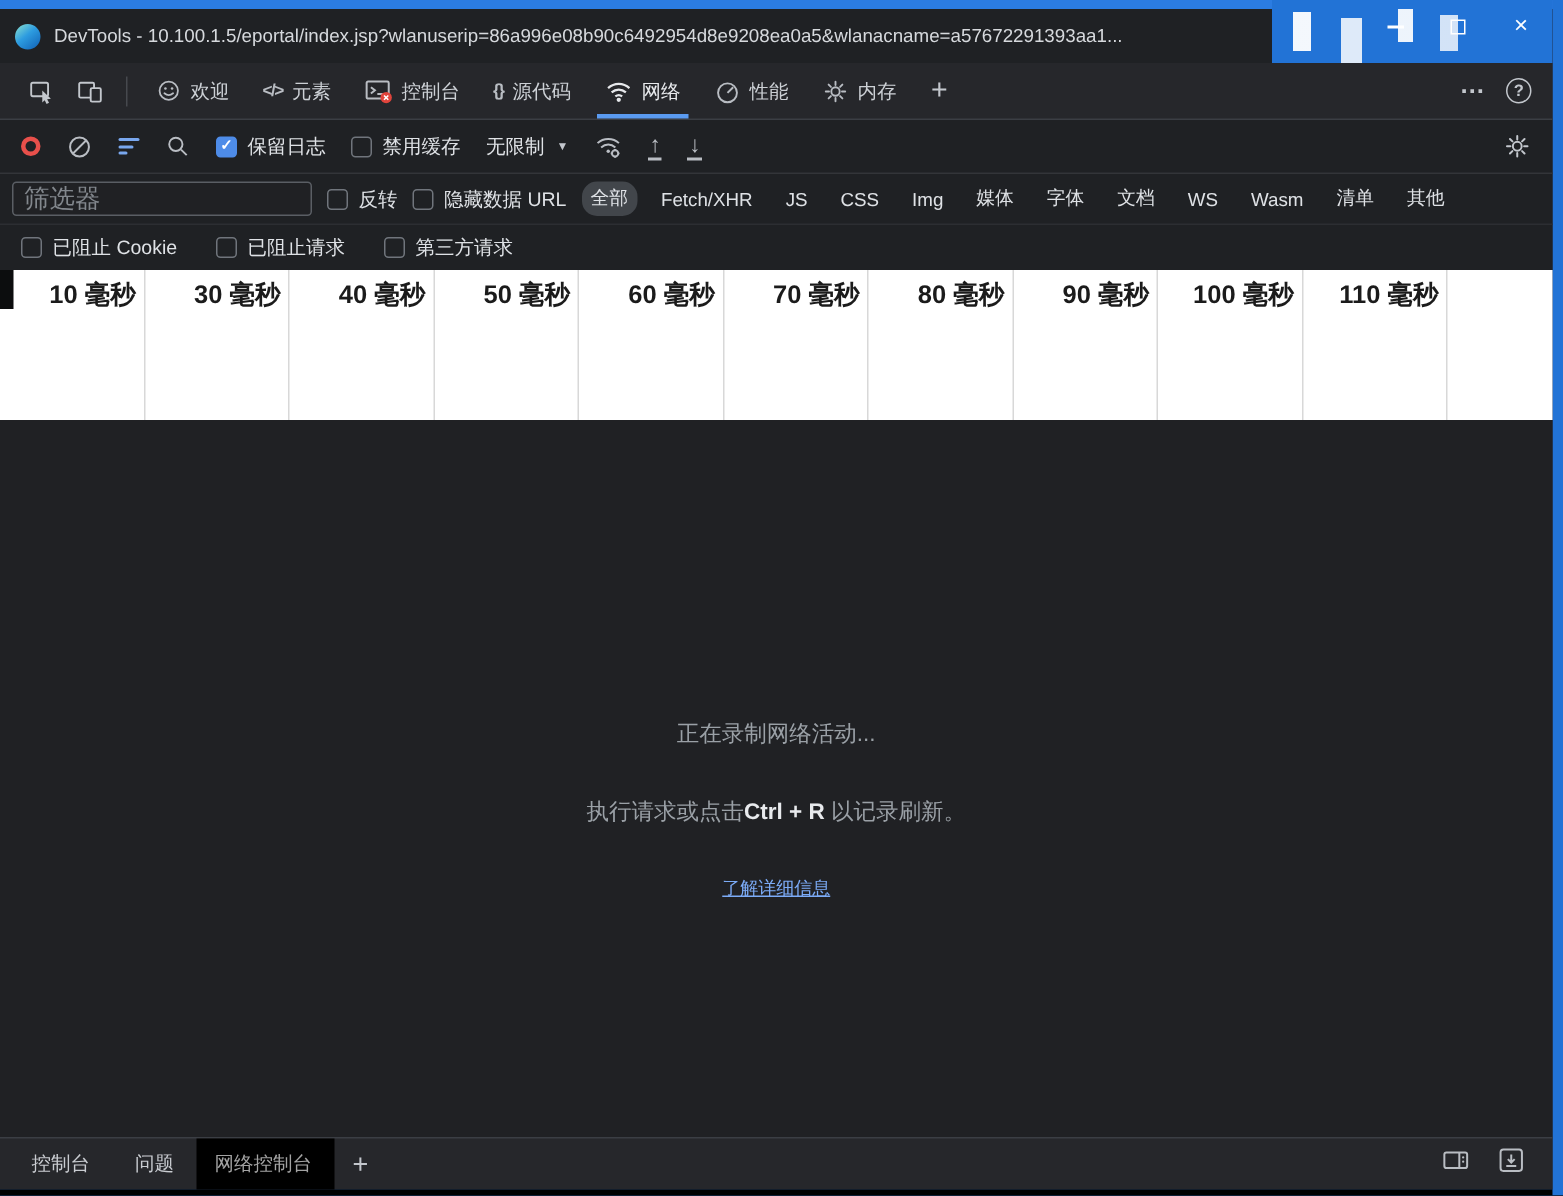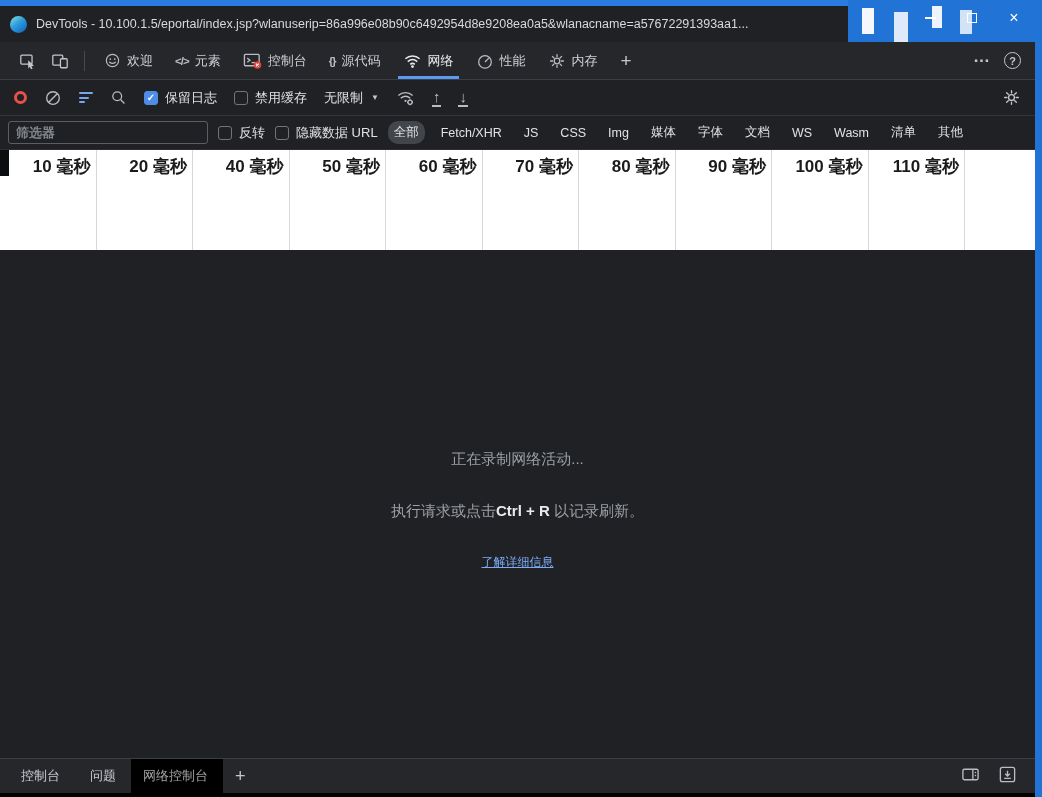--- a/index.html
+++ b/index.html
@@ -70,21 +70,21 @@
   .throttle { display:flex; align-items:center; gap:8px; color:#dfe2e6; font-size:13px; cursor:pointer; }
   .dd { font-size:8px; color:#c3c7cd; }
   .arrow-ic { color:#b9bdc3; font-size:15px; line-height:1; border-bottom:2px solid #b9bdc3;
     padding:0 1px 1px 1px; cursor:pointer; }
   .right-gear { margin-left:auto; }
 
   
   .filterrow { height:34px; flex:0 0 34px; background:#1f2124; border-bottom:1px solid #2c2e32;
     display:flex; align-items:center; gap:10px; padding:0 8px; overflow:hidden; }
   .filter-input { width:200px; height:23px; background:#202124; border:1px solid #5a5e64; border-radius:3px;
-    color:#dfe2e6; font-size:13px; padding:0 7px; outline:none; font-family:"Liberation Sans",sans-serif;font-weight:bold; }
+    color:#dfe2e6; font-size:17px; padding:0 7px; outline:none; font-family:"Liberation Sans",sans-serif; }
   .filter-input::placeholder { color:#82878d; }
   .pill { color:#dfe2e6; font-size:12.5px; padding:3px 6px; white-space:nowrap; cursor:pointer; }
   .pill.sel { background:#42464b; border-radius:10px; }
   .filterrow2 { height:30px; flex:0 0 30px; background:#1f2124; display:flex; align-items:center;
     gap:26px; padding:0 14px; }
 
   
   .timeline { height:100px; flex:0 0 100px; background:#fff; position:relative; overflow:hidden;
     display:flex; cursor:col-resize; }
   .tcol { flex:0 0 96.5px; border-right:1px solid #d8d8d8; padding:5px 5px 0 0; text-align:right;
@@ -292,25 +292,39 @@
       <span class="pill">Img</span>
       <span class="pill">媒体</span>
       <span class="pill">字体</span>
       <span class="pill">文档</span>
       <span class="pill">WS</span>
       <span class="pill">Wasm</span>
       <span class="pill">清单</span>
       <span class="pill">其他</span>
     </div>
 
+    <div class="filterrow2">
+      <label class="chk">
+        <span class="cb"></span>
+        <span class="lbl">已阻止 Cookie</span>
+      </label>
+      <label class="chk">
+        <span class="cb"></span>
+        <span class="lbl">已阻止请求</span>
+      </label>
+      <label class="chk">
+        <span class="cb"></span>
+        <span class="lbl">第三方请求</span>
+      </label>
+    </div>
 
     <div class="timeline">
       <div class="notch"></div>
       <div class="tcol">10 毫秒</div>
-      <div class="tcol">20 毫秒</div>
+      <div class="tcol">30 毫秒</div>
       <div class="tcol">40 毫秒</div>
       <div class="tcol">50 毫秒</div>
       <div class="tcol">60 毫秒</div>
       <div class="tcol">70 毫秒</div>
       <div class="tcol">80 毫秒</div>
       <div class="tcol">90 毫秒</div>
       <div class="tcol">100 毫秒</div>
       <div class="tcol">110 毫秒</div>
     </div>
 

